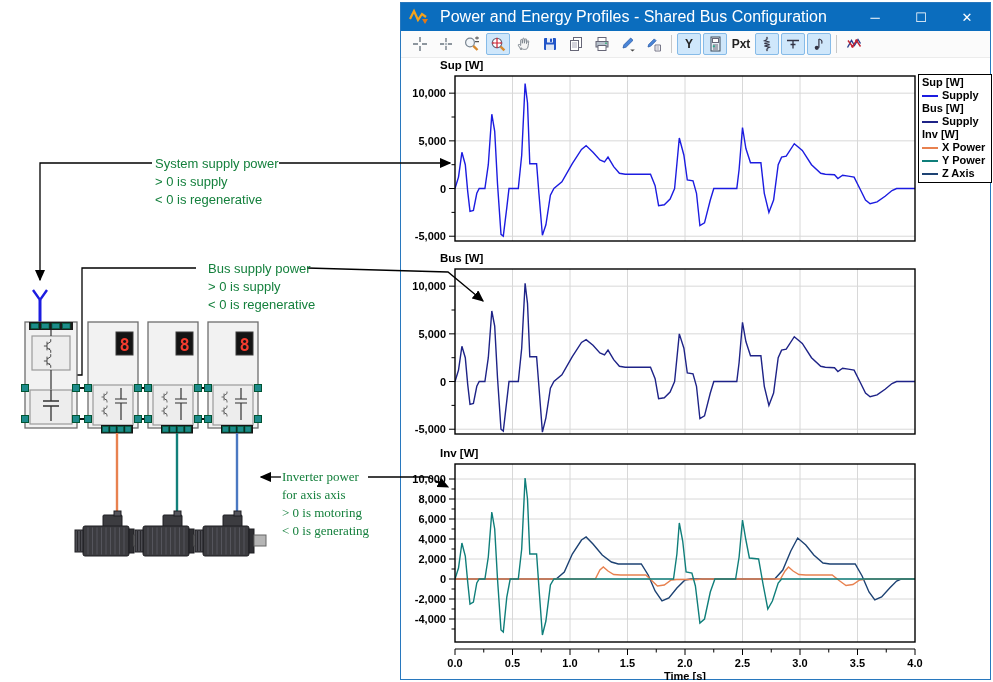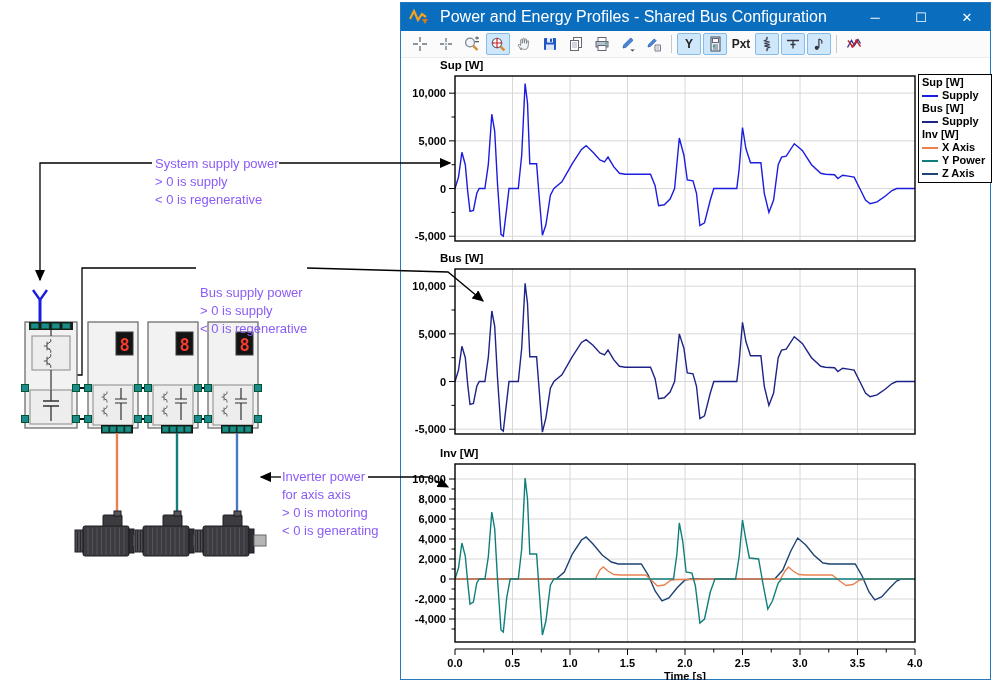--- a/index.html
+++ b/index.html
@@ -23,21 +23,21 @@
   .chart-title{position:absolute;left:39px;top:1px;font-size:11.5px;color:#000;}
   svg text.tick{font-family:"Liberation Sans",sans-serif;font-size:11px;fill:#000;}
 
   
   .legend{position:absolute;left:517px;top:16px;width:72px;background:#fff;border:1px solid #000;font-size:11px;color:#000;padding:1px 0 2px 0;z-index:2;}
   .lg-title{padding:0 0 0 3px;line-height:13px;}
   .lg-row{display:flex;align-items:center;line-height:13px;padding-left:3px;}
   .lg-line{display:inline-block;width:16px;height:0;border-top:2px solid #000;margin-right:4px;flex:0 0 auto;}
 
   
-  .ann{position:absolute;z-index:31;font-size:13px;line-height:18px;color:#8b5cf6;white-space:nowrap;}
+  .ann{position:absolute;z-index:31;font-size:13px;line-height:18px;color:#15803d;white-space:nowrap;}
   #overlay{position:absolute;left:0;top:0;z-index:30;pointer-events:none;}
 </style>
 </head>
 <body>
 
 <svg id="overlay" width="993" height="682" viewBox="0 0 993 682">
   <defs>
     <marker id="arr" markerWidth="9" markerHeight="8" refX="8" refY="4" orient="auto">
       <path d="M0 0L9 4 0 8z" fill="#000"></path>
     </marker>
@@ -210,26 +210,26 @@
         <rect x="254" y="535" width="12" height="11" fill="#b5b5b5" stroke="#666"></rect>
       </g>
     </g>
 </svg>
 
 <div class="ann" style="left:155px;top:155px;">
   <div>System supply power</div>
   <div>&gt; 0 is supply</div>
   <div>&lt; 0 is regenerative</div>
 </div>
-<div class="ann" style="left:200px;top:260px;margin-top:24px;">
+<div class="ann" style="left:208px;top:260px;">
   <div>Bus supply power</div>
   <div>&gt; 0 is supply</div>
   <div>&lt; 0 is regenerative</div>
 </div>
-<div class="ann" style="left:282px;top:468px;">
+<div class="ann" style="left:282px;top:468px;font-family:Liberation Serif, serif;">
   <div>Inverter power</div>
   <div>for axis axis</div>
   <div>&gt; 0 is motoring</div>
   <div>&lt; 0 is generating</div>
 </div>
 
 <div class="app-window">
 
   <div class="titlebar">
     <svg class="title-icon" viewBox="0 0 24 20">
@@ -509,21 +509,21 @@
           <span>Supply</span>
         </div>
       <div class="lg-title">Bus [W]</div>
       <div class="lg-row">
           <span class="lg-line" style="border-top-color: rgb(30, 35, 135);"></span>
           <span>Supply</span>
         </div>
       <div class="lg-title">Inv [W]</div>
       <div class="lg-row">
           <span class="lg-line" style="border-top-color: rgb(232, 129, 79);"></span>
-          <span>X Axis</span>
+          <span>X Power</span>
         </div>
       <div class="lg-row">
           <span class="lg-line" style="border-top-color: rgb(15, 126, 122);"></span>
           <span>Y Power</span>
         </div>
       <div class="lg-row">
           <span class="lg-line" style="border-top-color: rgb(29, 66, 115);"></span>
           <span>Z Axis</span>
         </div>
     </div>

